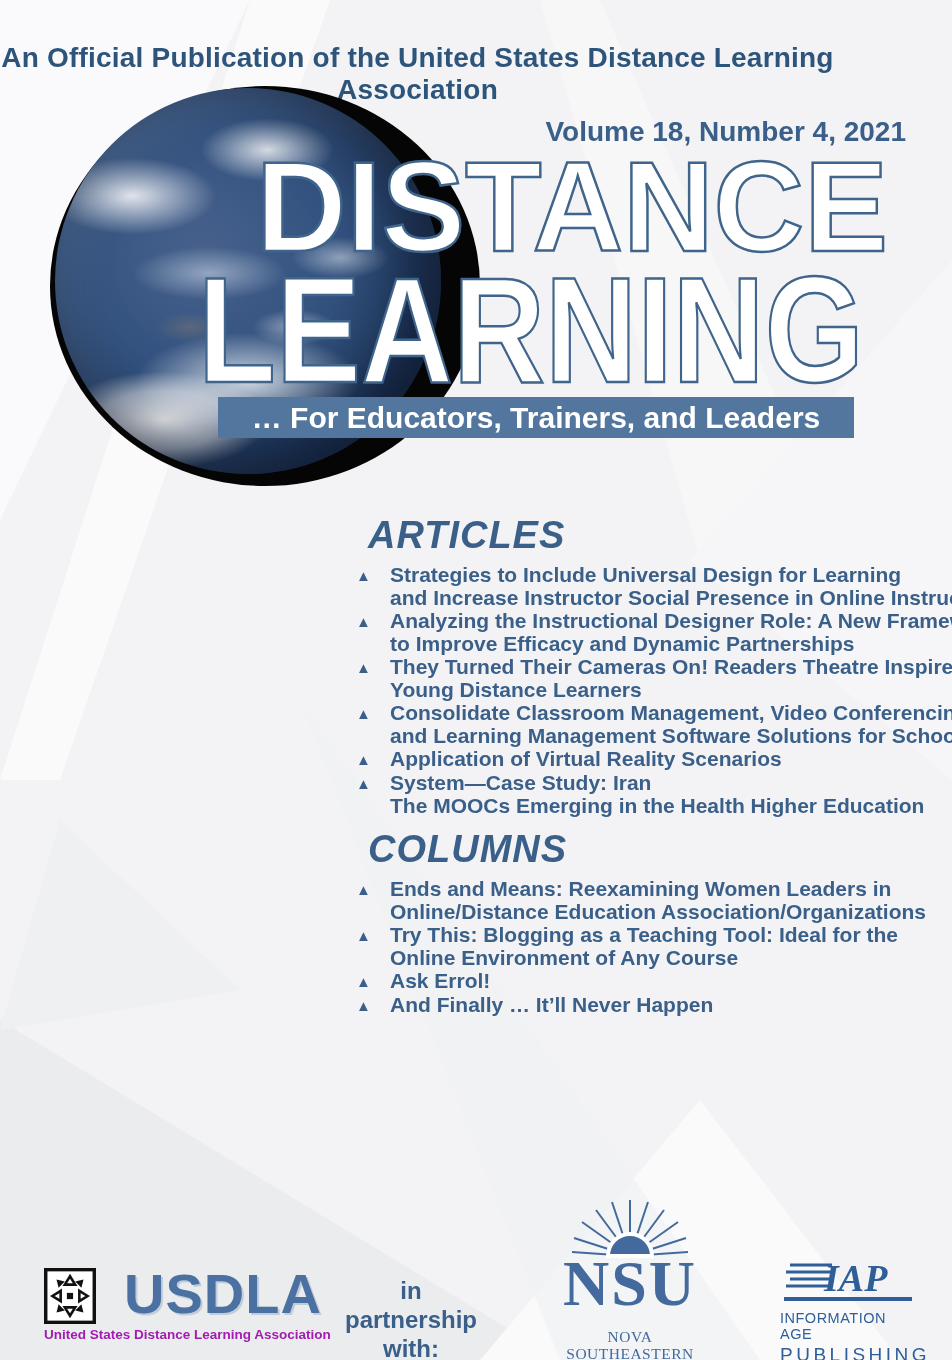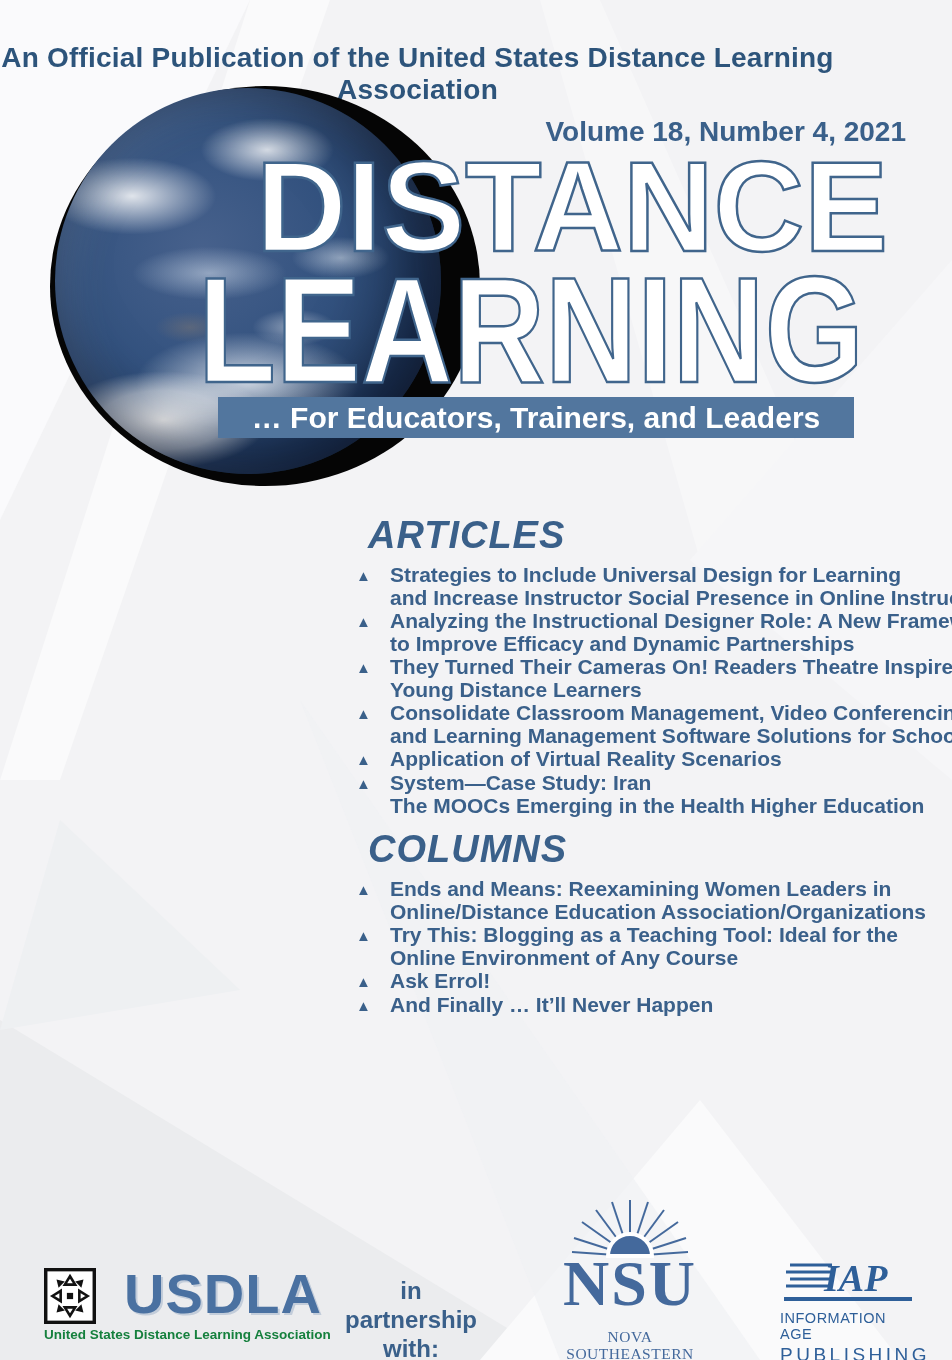--- a/index.html
+++ b/index.html
@@ -79,21 +79,21 @@
 
   
   .usdla { position:absolute; left:44px; top:1268px; width:280px; }
   .usdla-row { display:flex; align-items:flex-start;gap:28px; }
   .usdla-icon { width:52px; height:56px; flex:0 0 52px; }
   .usdla-acronym {
     font-weight:bold; font-size:56px; line-height:52px; letter-spacing:1px;
     color:#4a71a1; text-shadow:2px 2px 0 rgba(74,113,161,.25);
   }
   .usdla-name {
-    margin-top:3px; font-weight:bold; font-size:13.5px; color:#15803d; white-space:nowrap;
+    margin-top:3px; font-weight:bold; font-size:13.5px; color:#a21caf; white-space:nowrap;
   }
   .partnership {
     position:absolute; left:336px; top:1276px; width:150px; text-align:center;
     font-weight:bold; font-size:24px; line-height:29px; color:#3a608a;
   }
   .nsu { position:absolute; left:545px; top:1198px; width:170px; text-align:center;
          font-family:"Liberation Serif", serif; color:#44699c; }
   .nsu-sun { display:block; margin:0 auto; }
   .nsu-acronym { font-weight:bold; font-size:64px; line-height:48px; letter-spacing:2px; }
   .nsu-name { font-size:15.5px; line-height:17px; letter-spacing:.5px; margin-top:20px; }

